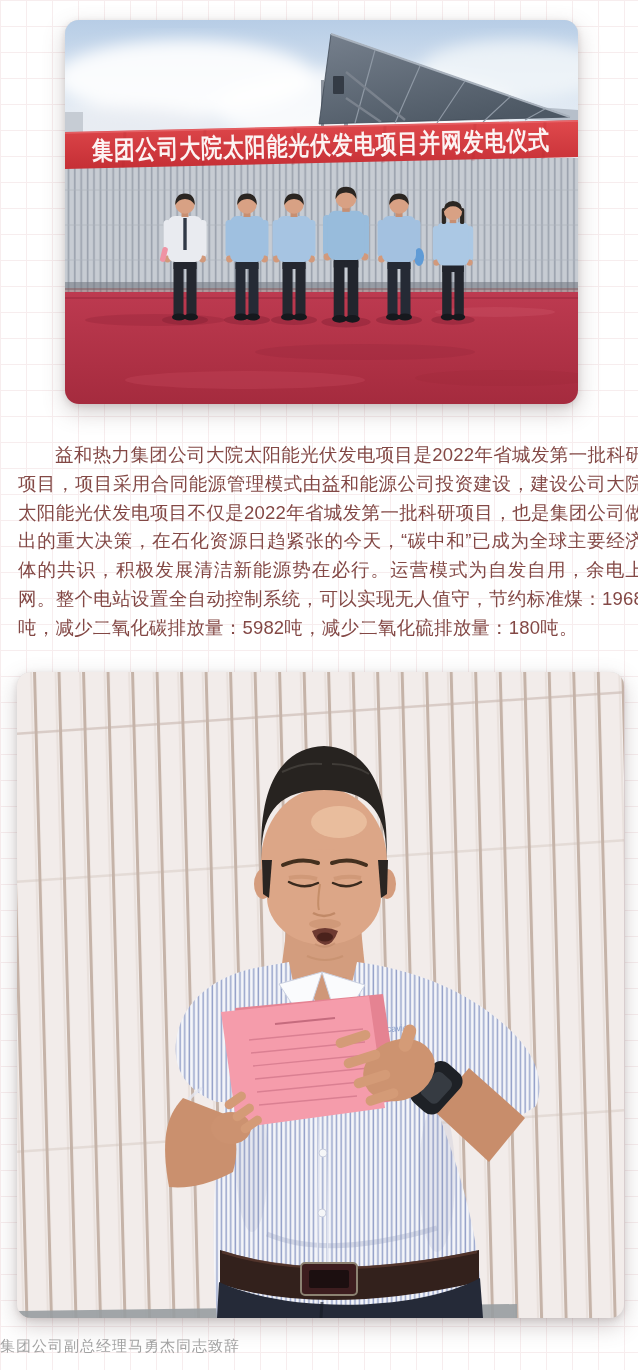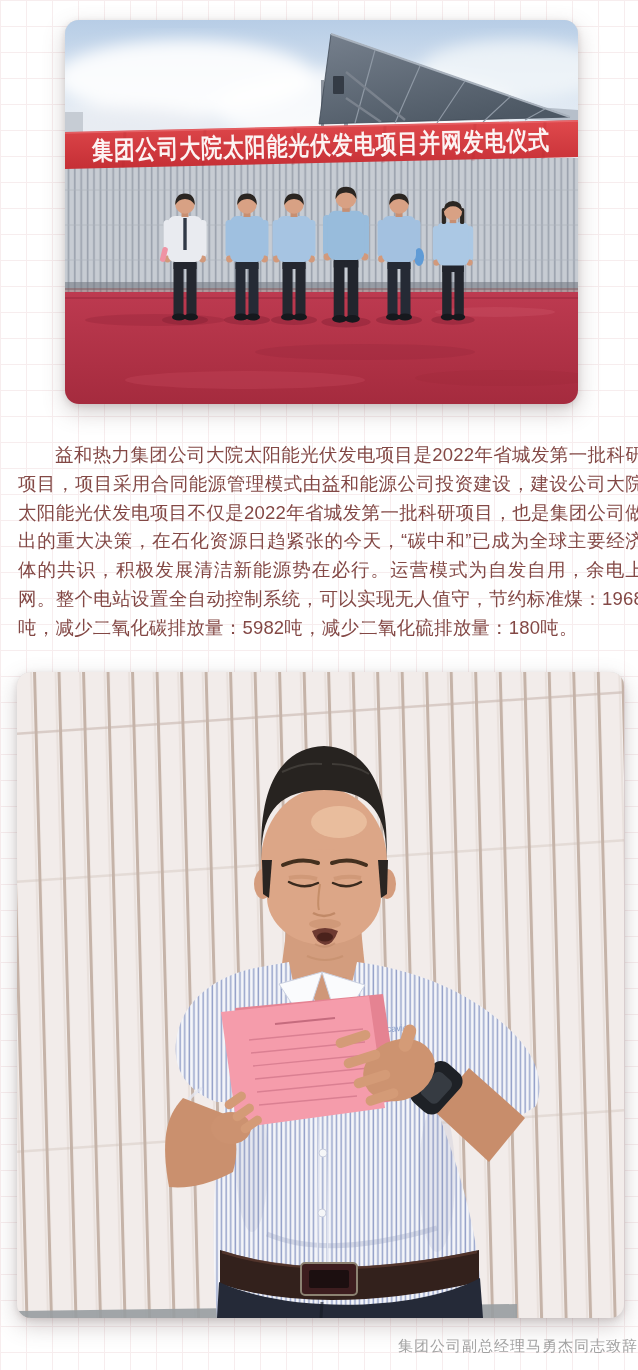--- a/index.html
+++ b/index.html
@@ -21,21 +21,21 @@
   #photo2{left:17px;top:672px;width:607px;height:646px;}
   .photo-card svg{display:block;width:100%;height:100%;}
   .article-text{
     position:absolute;left:12px;top:441px;width:638px;box-sizing:border-box;
     padding:0 6px;margin:0;
     font-size:18.5px;line-height:28.8px;color:#834845;
     text-indent:2em;text-align:justify;letter-spacing:0.2px;
   }
   .caption{
     position:absolute;left:0;top:1337px;width:638px;
-    text-align:right;font-size:15px;color:#a2a2a2;letter-spacing:1px;
+    text-align:left;font-size:15px;color:#a2a2a2;letter-spacing:1px;
   }
   figure{margin:0;}
 </style>
 </head>
 <body>
 
 <figure class="photo-card" id="photo1">
   <svg viewBox="0 0 513 384">
     <defs>
       <linearGradient id="skyGrad" x1="0" y1="0" x2="0" y2="1">

